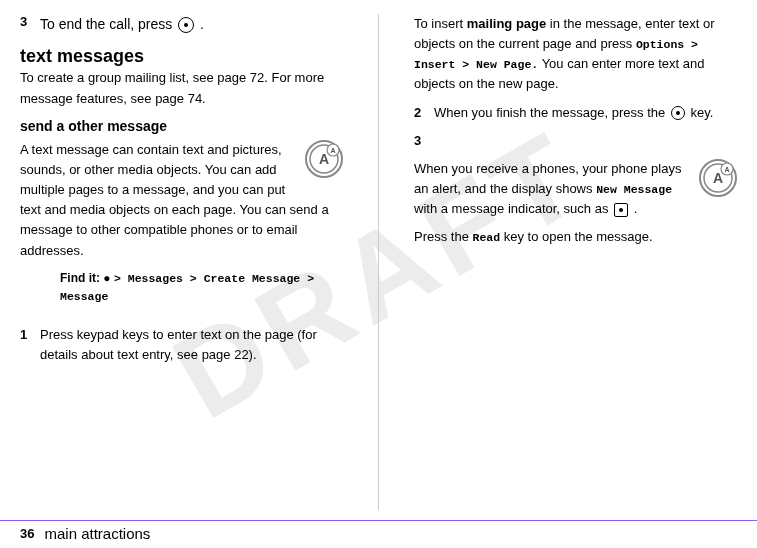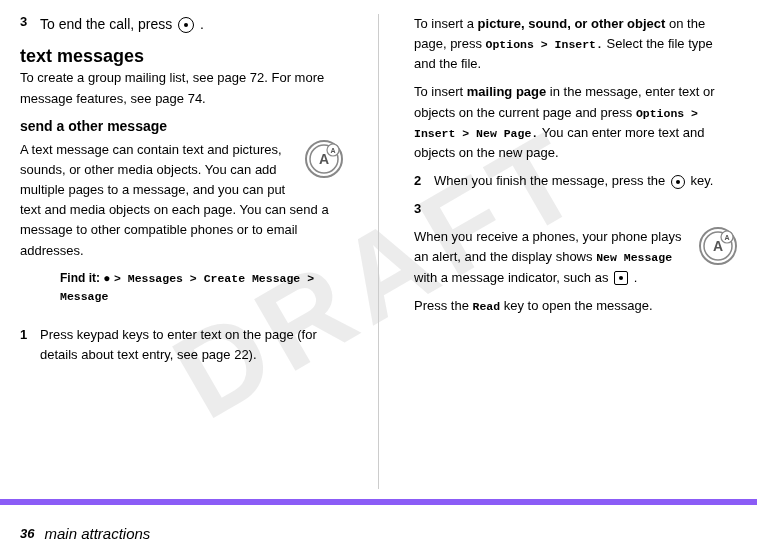--- a/index.html
+++ b/index.html
@@ -177,25 +177,24 @@
     .right-col-icon {
       float: right;
       margin-left: 6px;
       margin-bottom: 4px;
     }
 
     
     .footer {
       display: flex;
       align-items: center;
-      padding: 20px 20px 6px 20px;
-      border-top: 6px solid #8b5cf6;
+      padding: 4px 20px 6px 20px;
+      border-top: 1px solid #8b5cf6;
       position: relative;
       z-index: 1;
-      font-style: italic;
     }
 
     .page-num {
       font-size: 13px;
       font-weight: bold;
       margin-right: 10px;
     }
 
     .footer-label {
       font-size: 15px;
@@ -261,28 +260,20 @@
           <span class="num">1</span>
           <span>Press keypad keys to enter text on the page (for details about text entry, see page 22).</span>
         </li>
       </ul>
     </div>
 
     <div class="column-divider"></div>
 
     <div class="right-column">
 
-      <p class="body-text">
-        <span>To insert a</span>
-        <span class="bold">picture, sound, or other object</span>
-        <span> </span>
-        <span>on the page, press</span>
-        <span class="mono"> </span><span class="mono">Options &gt; Insert.</span>
-        <span> </span><span>Select the file type and the file.</span>
-      </p>
 
       <p class="body-text">
         <span>To insert</span>
         <span class="bold"> </span><span class="bold">mailing page</span>
         <span> </span><span>in the message, enter text or objects on the current page and press</span>
         <span class="mono"> </span><span class="mono">Options &gt; Insert &gt; New Page.</span>
         <span> </span><span>You can enter more text and objects on the new page.</span>
       </p>
 
       <ul class="steps-list">

